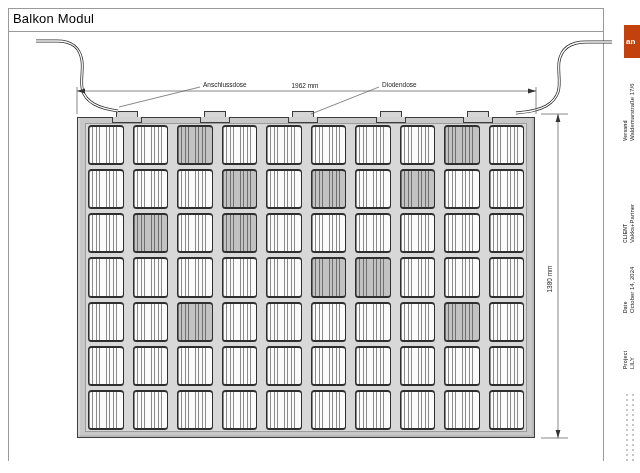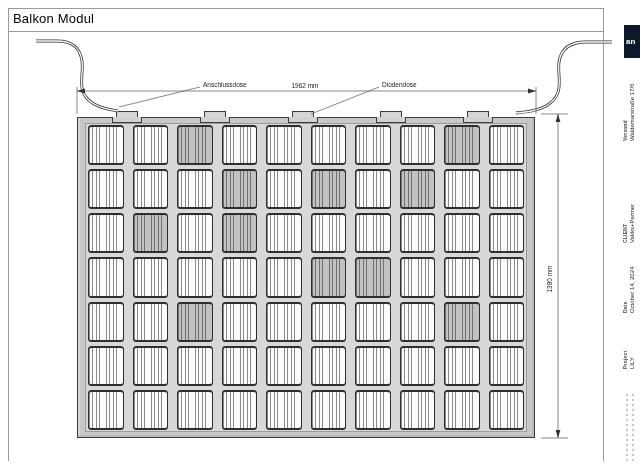--- a/index.html
+++ b/index.html
@@ -23,21 +23,21 @@
   .cell.shaded{background-color:#c2c2c2;}
   .jtab-top{position:absolute;top:111px;width:22px;height:7px;background:#d6d6d6;
     border:1px solid #3c3c3c;box-sizing:border-box;}
   .jtab-base{position:absolute;top:117px;width:30px;height:6px;background:#d2d2d2;
     border:1px solid #3c3c3c;border-top:none;box-sizing:border-box;}
   
   .anno{position:absolute;font-size:6.5px;color:#222;white-space:nowrap;}
   .dim{position:absolute;font-size:6.5px;color:#222;text-align:center;white-space:nowrap;}
   .rot{transform:rotate(-90deg);transform-origin:0 0;}
   
-  #tb-logo{position:absolute;left:624px;top:25px;width:16px;height:33px;background:#0f172a;overflow:hidden;}
+  #tb-logo{position:absolute;left:624px;top:25px;width:16px;height:33px;background:#c2410c;overflow:hidden;}
   #tb-logo span{position:absolute;left:2px;top:12px;color:#fff;font-size:8px;font-weight:bold;}
   .tb-entry{position:absolute;transform:rotate(-90deg);transform-origin:0 0;white-space:nowrap;line-height:1.15;}
   .tb-label{font-size:5px;font-weight:bold;color:#4a4a4a;letter-spacing:.2px;}
   .tb-value{font-size:6px;color:#1e1e1e;}
   .fineprint{position:absolute;height:2px;transform:rotate(-90deg);transform-origin:0 0;
     background:repeating-linear-gradient(90deg,#c6c6c6 0 2px, transparent 2px 5px);}
   #overlay{position:absolute;left:0;top:0;width:640px;height:473px;pointer-events:none;}
 </style>
 </head>
 <body>

